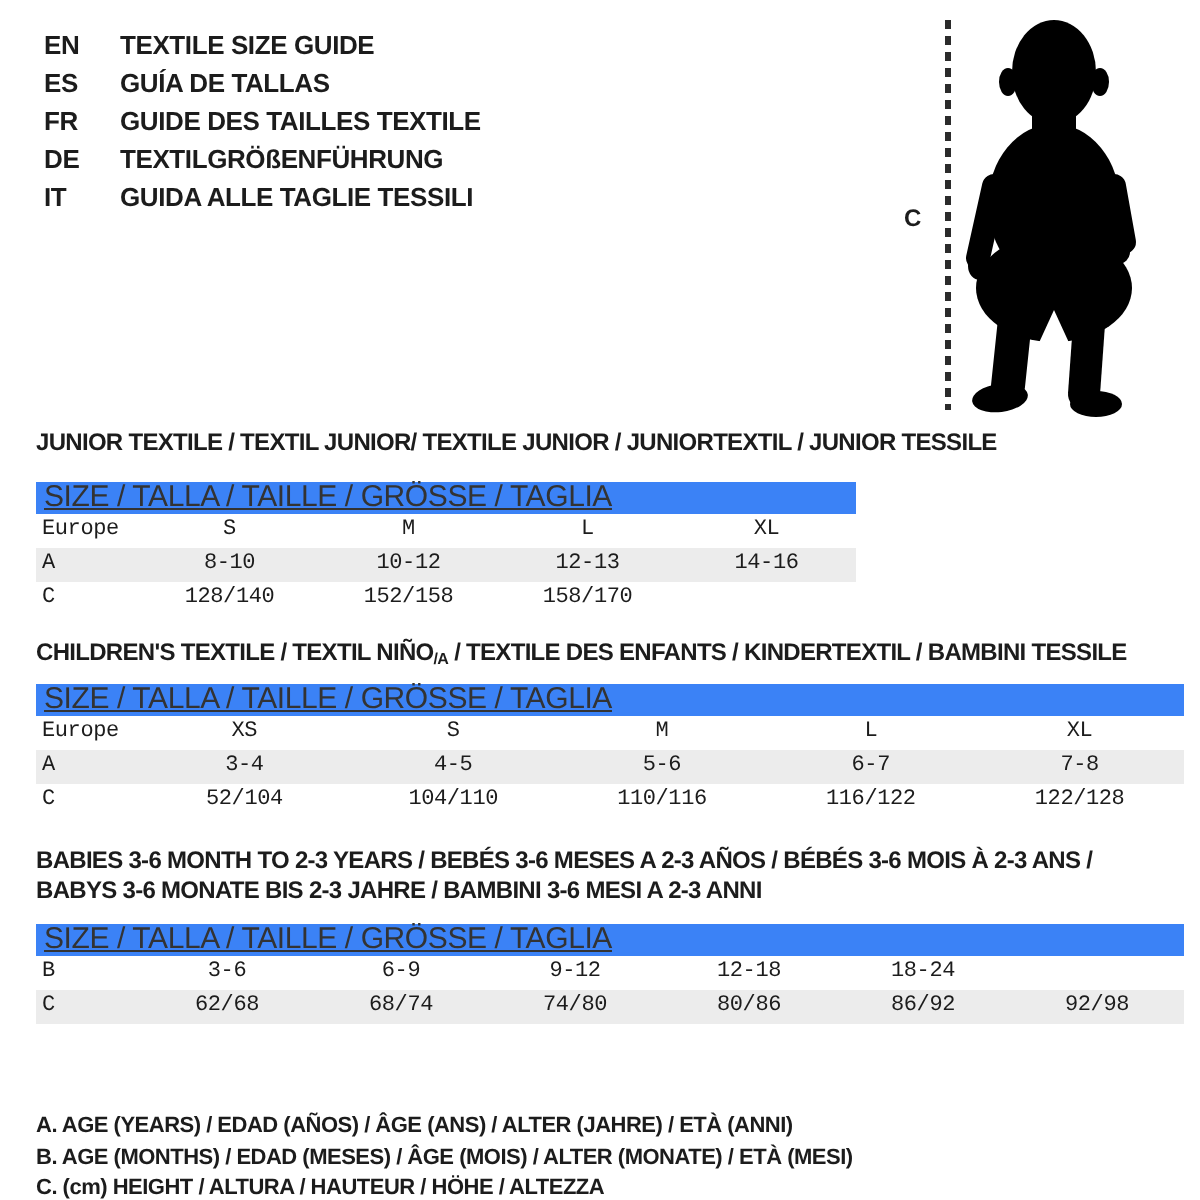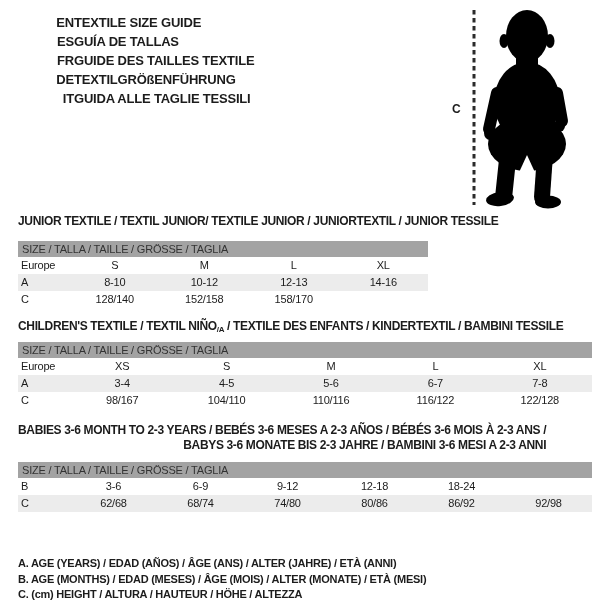--- a/index.html
+++ b/index.html
@@ -4,44 +4,44 @@
 <style>
   html,body{margin:0;padding:0;}
   body{
     width:600px;height:600px;background:#ffffff;
     font-family:"Liberation Sans","DejaVu Sans",sans-serif;
     color:#1c1c1c;overflow:hidden;position:relative;
   }
   .page{position:absolute;inset:0;width:600px;height:600px;background:#fff;}
 
   
-  .lang-block{position:absolute;left:36px;top:13px;text-align:right;}
+  .lang-block{position:absolute;left:22px;top:13px;}
   .lang-row{display:flex;height:19px;line-height:19px;font-weight:bold;font-size:13px;letter-spacing:-0.2px;}
   .lang-code{width:38px;}
   .lang-title{white-space:nowrap;}
 
   
   .figure{position:absolute;left:440px;top:5px;width:160px;height:210px;}
   .measure-c{position:absolute;left:452px;top:102px;font-weight:bold;font-size:12px;}
 
   
-  .sec-title{position:absolute;left:18px;font-weight:bold;font-size:12px;letter-spacing:-0.35px;white-space:nowrap;line-height:15px;text-align:right;}
+  .sec-title{position:absolute;left:18px;font-weight:bold;font-size:12px;letter-spacing:-0.35px;white-space:nowrap;line-height:15px;}
   .sub{font-size:8px;vertical-align:-2px;}
 
   
   .size-table{position:absolute;left:18px;}
   .size-table.w-junior{width:410px;}
   .size-table.w-wide{width:574px;}
-  .thead{background:#a3a3a3;height:16px;line-height:16px;font-size:11px;color:#333;padding-left:4px;letter-spacing:-0.2px;}
+  .thead{background:#3b82f6;height:16px;line-height:16px;font-size:15px;color:#333;padding-left:4px;letter-spacing:-0.2px;text-decoration:underline;}
   .tr{display:grid;height:17px;line-height:17px;font-size:11px;letter-spacing:-0.2px;}
   .cols-4{grid-template-columns:52px repeat(4,1fr);}
   .cols-5{grid-template-columns:52px repeat(5,1fr);}
   .cols-6{grid-template-columns:52px repeat(6,1fr);}
   .tr.alt{background:#ececec;}
-  .td{text-align:center;overflow:hidden;}
+  .td{text-align:center;overflow:hidden;font-family:Liberation Mono, monospace;}
   .td.lbl{text-align:left;padding-left:3px;}
 
   
   .footnotes{position:absolute;left:18px;top:536px;margin-top:20px;}
   .footnote{height:15.5px;line-height:15.5px;font-weight:bold;font-size:11px;letter-spacing:-0.25px;white-space:nowrap;}
 </style>
 </head>
 <body>
 
 <div class="page">
@@ -130,21 +130,21 @@
     <div class="tr cols-5 alt">
       <div class="td lbl">A</div>
       <div class="td">3-4</div>
       <div class="td">4-5</div>
       <div class="td">5-6</div>
       <div class="td">6-7</div>
       <div class="td">7-8</div>
     </div>
     <div class="tr cols-5">
       <div class="td lbl">C</div>
-      <div class="td">98/167</div>
+      <div class="td">52/104</div>
       <div class="td">104/110</div>
       <div class="td">110/116</div>
       <div class="td">116/122</div>
       <div class="td">122/128</div>
     </div>
   </div>
 
   <div class="sec-title" style="top:423px;">
     <div>BABIES 3-6 MONTH TO 2-3 YEARS / BEBÉS 3-6 MESES A 2-3 AÑOS / BÉBÉS 3-6 MOIS À 2-3 ANS /</div>
     <div>BABYS 3-6 MONATE BIS 2-3 JAHRE / BAMBINI 3-6 MESI A 2-3 ANNI</div>

